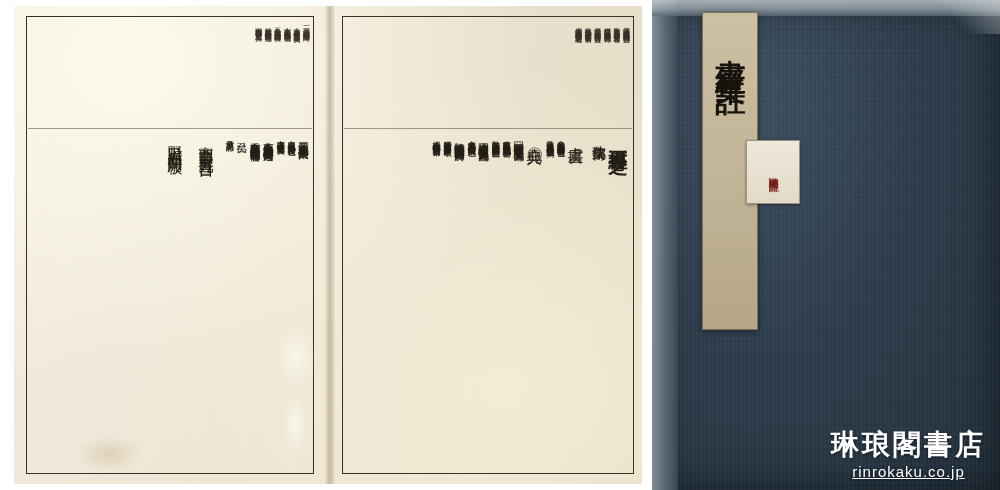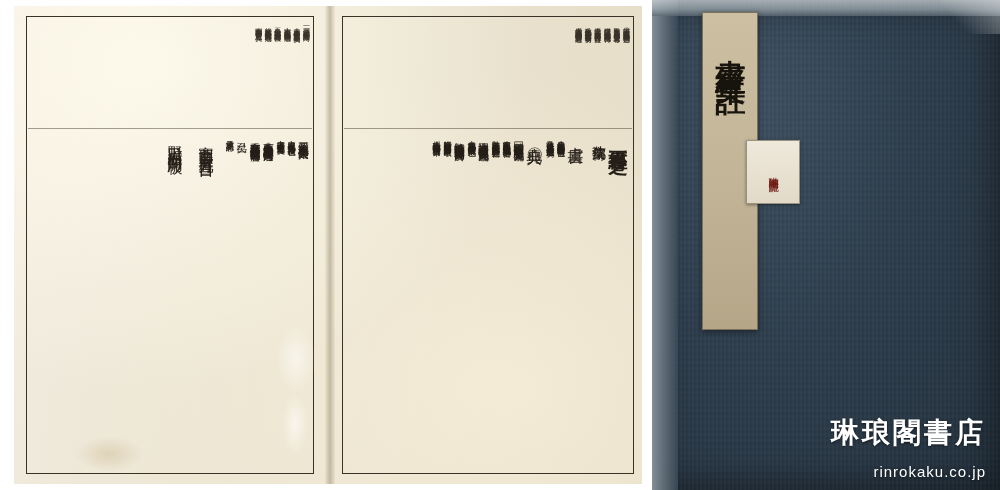--- a/index.html
+++ b/index.html
@@ -183,36 +183,37 @@
     position: absolute;
     right: 0; top: 0;
     width: 60px; height: 34px;
     background: linear-gradient(225deg, rgba(210,216,220,0.55) 0%, rgba(60,75,88,0) 70%);
   }
 
   .watermark {
     position: absolute;
     right: 14px;
     bottom: 10px;
-    text-align: right;
+    text-align: center;
     color: #ffffff;
     text-shadow: 0 1px 3px rgba(0,0,0,0.6);
   }
   .watermark .wm-cn {
     font-family: "DejaVu Serif", serif;
     font-size: 28px;
     font-weight: bold;
     letter-spacing: 3px;
     line-height: 1.1;
   }
   .watermark .wm-url {
     font-family: "Liberation Sans", sans-serif;
     font-size: 15px;
     letter-spacing: 1px;
-    margin-top: 14px;
+    margin-top: 2px;
+    text-decoration: underline;
   }
 </style>
 </head>
 <body>
 
 <div class="scene">
 
   <div class="book">
     <div class="paper-tone"></div>
 

